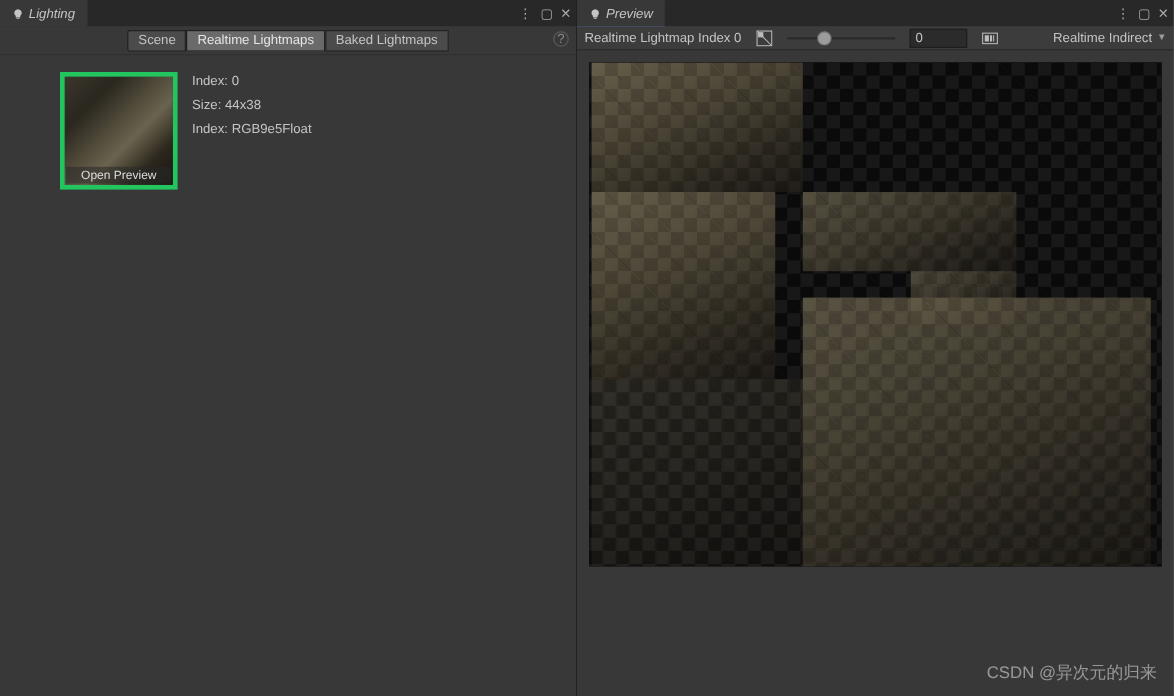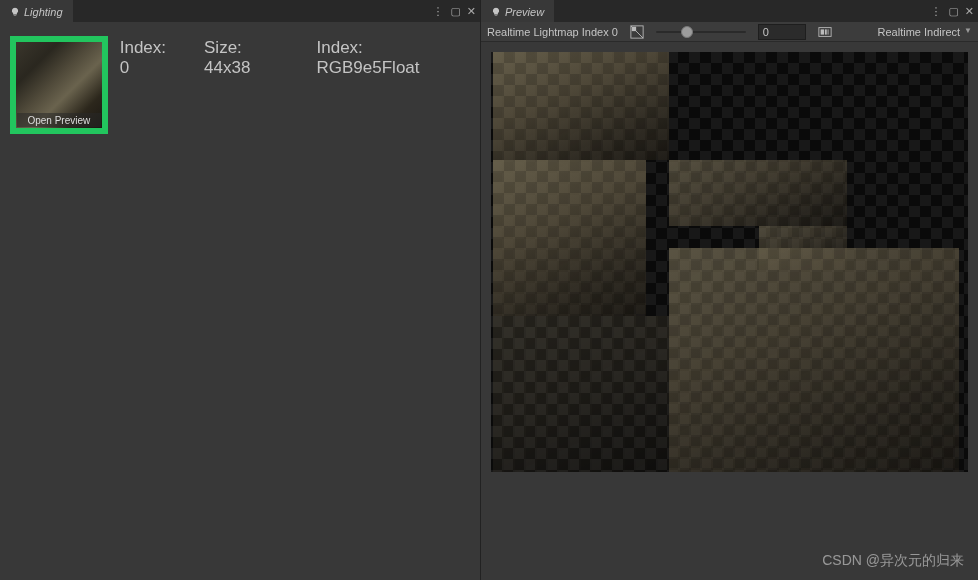--- a/index.html
+++ b/index.html
@@ -21,26 +21,26 @@
   .bulb-icon svg { width: 10px; height: 10px; fill: #c4c4c4; }
 
   .subtab-row { height: 24px; display: flex; align-items: center; justify-content: center; gap: 0; background: #383838; border-bottom: 1px solid #303030; position: relative; padding: 2px 0; }
   .subtab-row .help-icon { position: absolute; right: 6px; top: 4px; color: #8a8a8a; font-size: 11px; border: 1px solid #5a5a5a; border-radius: 50%; width: 13px; height: 13px; display: flex; align-items: center; justify-content: center; cursor: pointer; }
   .subtab { height: 18px; padding: 0 8px; display: flex; align-items: center; background: #4b4b4b; color: #c4c4c4; font-size: 11px; cursor: pointer; border: 1px solid #222; }
   .subtab.selected { background: #6a6a6a; color: #e5e5e5; }
   .subtab:first-child { border-radius: 2px 0 0 2px; }
   .subtab:last-child { border-radius: 0 2px 2px 0; }
 
   .lighting-body { flex: 1; padding: 14px 10px; display: flex; gap: 12px; background: #383838; }
-  .thumb-box { width: 98px; height: 98px; background: #000; border: 6px solid #22c55e; position: relative; }
+  .thumb-box { width: 98px; height: 98px; background: #000; border: 4px solid #22c55e; position: relative; margin-left: 40px; }
   .thumb-img { width: 100%; height: 100%; background:
     linear-gradient(135deg, #3a362c 0%, #2a271f 25%, #504a3a 45%, #6a634e 60%, #2c271c 80%, #1a1712 100%);
   }
   .open-preview-badge { position: absolute; left: 1px; right: 1px; bottom: 1px; height: 14px; background: rgba(40,40,40,0.55); color: #ddd; font-size: 10px; display: flex; align-items: center; justify-content: center; cursor: pointer; }
-  .lightmap-info { display: flex; flex-direction: row; gap: 24px; padding-top: 2px; font-size: 17px; color: #c4c4c4; }
+  .lightmap-info { display: flex; flex-direction: column; gap: 8px; padding-top: 2px; font-size: 11px; color: #c4c4c4; }
 
   .preview-header { height: 20px; background: #3c3c3c; border-bottom: 1px solid #2a2a2a; display: flex; align-items: center; padding: 0 6px; gap: 12px; font-size: 11px; color: #c4c4c4; position: relative; }
   .preview-header .label-text { white-space: nowrap; }
   .exposure-icon { width: 14px; height: 14px; }
   .exposure-icon svg { width: 14px; height: 14px; }
   .slider { position: relative; width: 90px; height: 14px; display: flex; align-items: center; }
   .slider-track { position: absolute; left: 0; right: 0; height: 2px; background: #2a2a2a; border-radius: 1px; }
   .slider-knob { position: absolute; top: 50%; transform: translate(-50%,-50%); width: 12px; height: 12px; border-radius: 50%; background: #9c9c9c; border: 1px solid #777; cursor: pointer; }
   .num-input { width: 48px; height: 16px; background: #2b2b2b; color: #c4c4c4; border: 1px solid #1e1e1e; padding: 0 4px; font-size: 11px; }
   .channel-icon { width: 14px; height: 14px; }
@@ -95,20 +95,26 @@
         <span>Lighting</span>
       </div>
       <div class="tabbar-spacer"></div>
       <div class="tabbar-controls">
         <span class="dots">⋮</span>
         <span>▢</span>
         <span>✕</span>
       </div>
     </div>
 
+    <div class="subtab-row">
+      <div class="subtab">Scene</div>
+      <div class="subtab selected">Realtime Lightmaps</div>
+      <div class="subtab">Baked Lightmaps</div>
+      <div class="help-icon">?</div>
+    </div>
 
     <div class="lighting-body">
       <div class="thumb-box">
         <div class="thumb-img"></div>
         <div class="open-preview-badge">Open Preview</div>
       </div>
       <div class="lightmap-info">
         <div>Index: 0</div>
         <div>Size: 44x38</div>
         <div>Index: RGB9e5Float</div>

